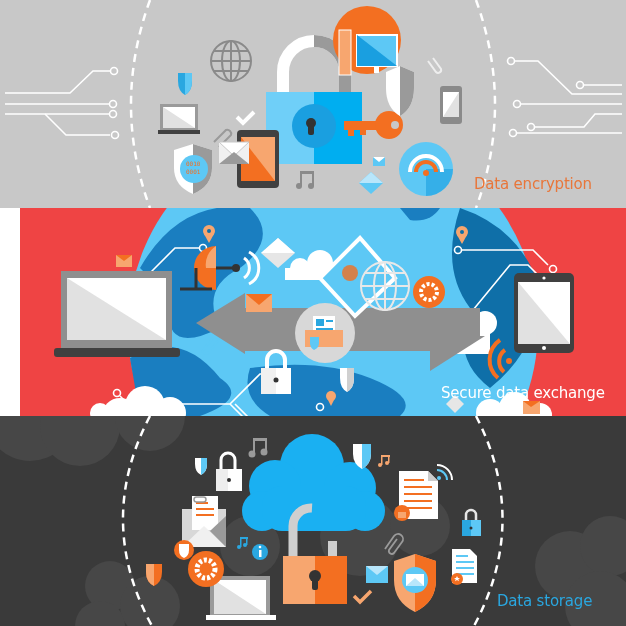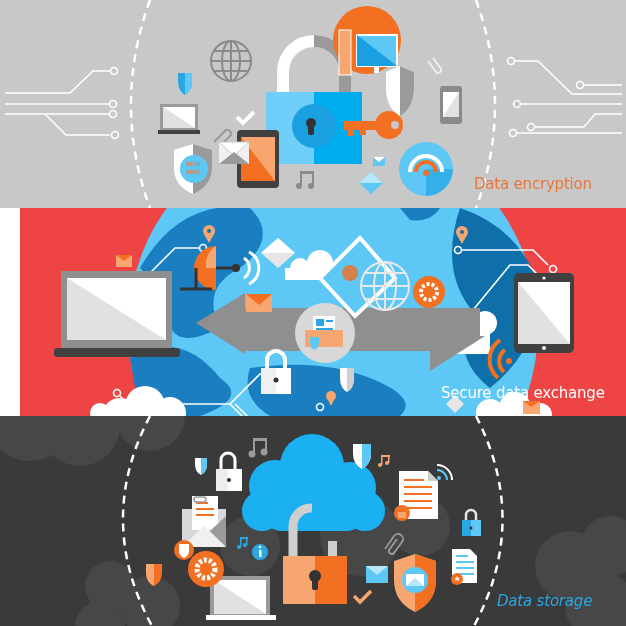--- a/index.html
+++ b/index.html
@@ -317,21 +317,21 @@
       <path d="M478 170 A24 24 0 0 1 480 132" stroke="#f36f21" stroke-width="4" fill="none"></path>
       <path d="M484 164 A14 14 0 0 1 485 142" stroke="#f36f21" stroke-width="4" fill="none"></path>
       <circle cx="489" cy="153" r="3" fill="#f36f21"></circle>
     </g>
 
     <path d="M193 130 l-10 12 a3 3 0 0 0 5 3 l10 -12" stroke="#5dc8f5" stroke-width="2" fill="none"></path>
   </svg>
   <div class="label" style="left:421px;top:176px;color:#ffffff;">Secure data exchange</div>
 </div>
 
-<div class="band" style="top:416px;height:210px;background:#3a3a3a;font-style:italic;">
+<div class="band" style="top:416px;height:210px;background:#3a3a3a;">
   <svg width="626" height="210" viewBox="0 0 626 210">
 
     <g fill="#474747">
       <circle cx="30" cy="0" r="45"></circle>
         <circle cx="80" cy="10" r="40"></circle>
         <circle cx="150" cy="0" r="35"></circle>
       <circle cx="110" cy="170" r="25"></circle>
         <circle cx="150" cy="190" r="30"></circle>
         <circle cx="100" cy="210" r="25"></circle>
       <circle cx="570" cy="150" r="35"></circle>

